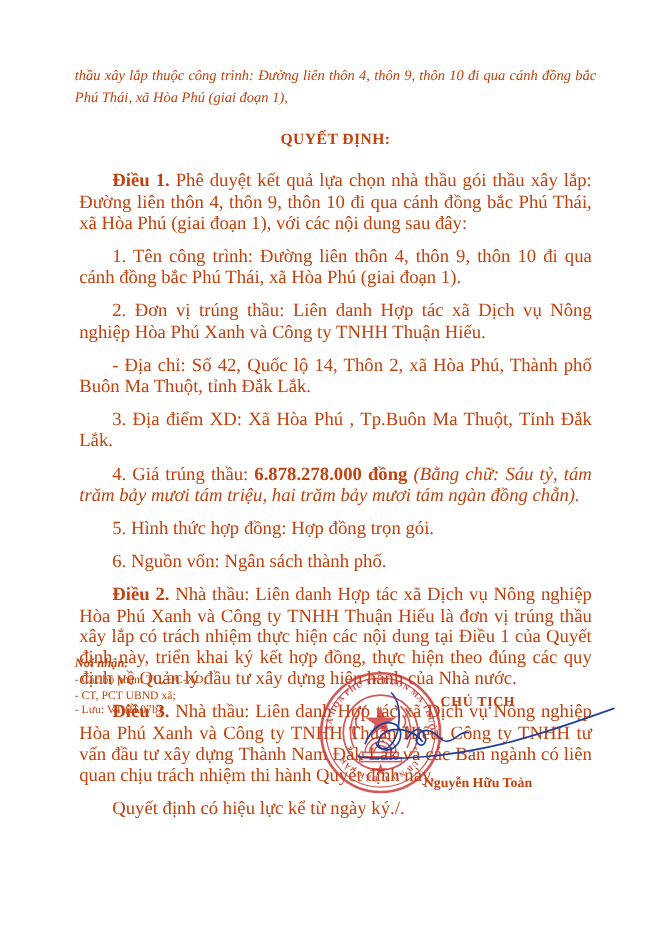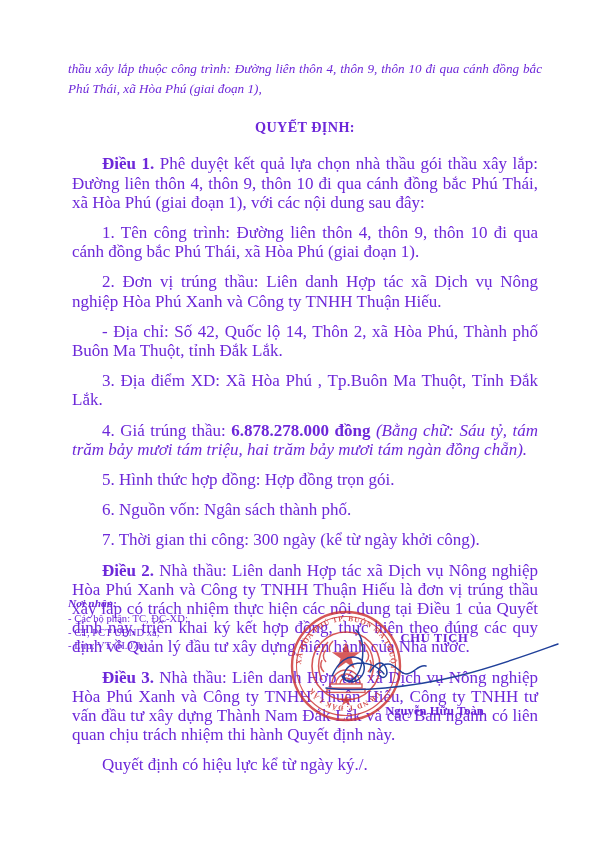--- a/index.html
+++ b/index.html
@@ -6,21 +6,21 @@
     margin: 0;
     padding: 0;
     background: #ffffff;
   }
   .page {
     position: relative;
     width: 609px;
     height: 850px;
     background: #ffffff;
     font-family: "Liberation Serif", "DejaVu Serif", serif;
-    color: #6d28d9;
+    color: #c2410c;
     overflow: hidden;
     box-sizing: border-box;
   }
   .content {
     position: absolute;
     left: 68px;
     top: 46px;
     width: 474px;
   }
 
@@ -156,21 +156,20 @@
     <p class="p indent block">- Địa chỉ: Số 42, Quốc lộ 14, Thôn 2, xã Hòa Phú, Thành phố Buôn Ma Thuột, tỉnh Đắk Lắk.</p>
 
     <p class="p indent block">3. Địa điểm XD: Xã Hòa Phú , Tp.Buôn Ma Thuột, Tỉnh Đắk Lắk.</p>
 
     <p class="p indent block">
       <span>4. Giá trúng thầu: </span><span class="bold">6.878.278.000 đồng</span><span class="italic"> (Bằng chữ: Sáu tỷ, tám trăm bảy mươi tám triệu, hai trăm bảy mươi tám ngàn đồng chẵn).</span>
     </p>
 
     <p class="p indent block">5. Hình thức hợp đồng: Hợp đồng trọn gói.</p>
     <p class="p indent block">6. Nguồn vốn: Ngân sách thành phố.</p>
-    <p class="p indent block">7. Thời gian thi công: 300 ngày (kể từ ngày khởi công).</p>
 
     <p class="p indent block">
       <span class="bold">Điều 2.</span><span> Nhà thầu: Liên danh Hợp tác xã Dịch vụ Nông nghiệp Hòa Phú Xanh và Công ty TNHH Thuận Hiếu là đơn vị trúng thầu xây lắp có trách nhiệm thực hiện các nội dung tại Điều 1 của Quyết định này, triển khai ký kết hợp đồng, thực hiện theo đúng các quy định về Quản lý đầu tư xây dựng hiện hành của Nhà nước.</span>
     </p>
 
     <p class="p indent block">
       <span class="bold">Điều 3.</span><span> Nhà thầu: Liên danh Hợp tác xã Dịch vụ Nông nghiệp Hòa Phú Xanh và Công ty TNHH Thuận Hiếu, Công ty TNHH tư vấn đầu tư xây dựng Thành Nam Đắk Lắk và các Ban ngành có liên quan chịu trách nhiệm thi hành Quyết định này.</span>
     </p>
 
     <p class="p indent block">Quyết định có hiệu lực kể từ ngày ký./.</p>

